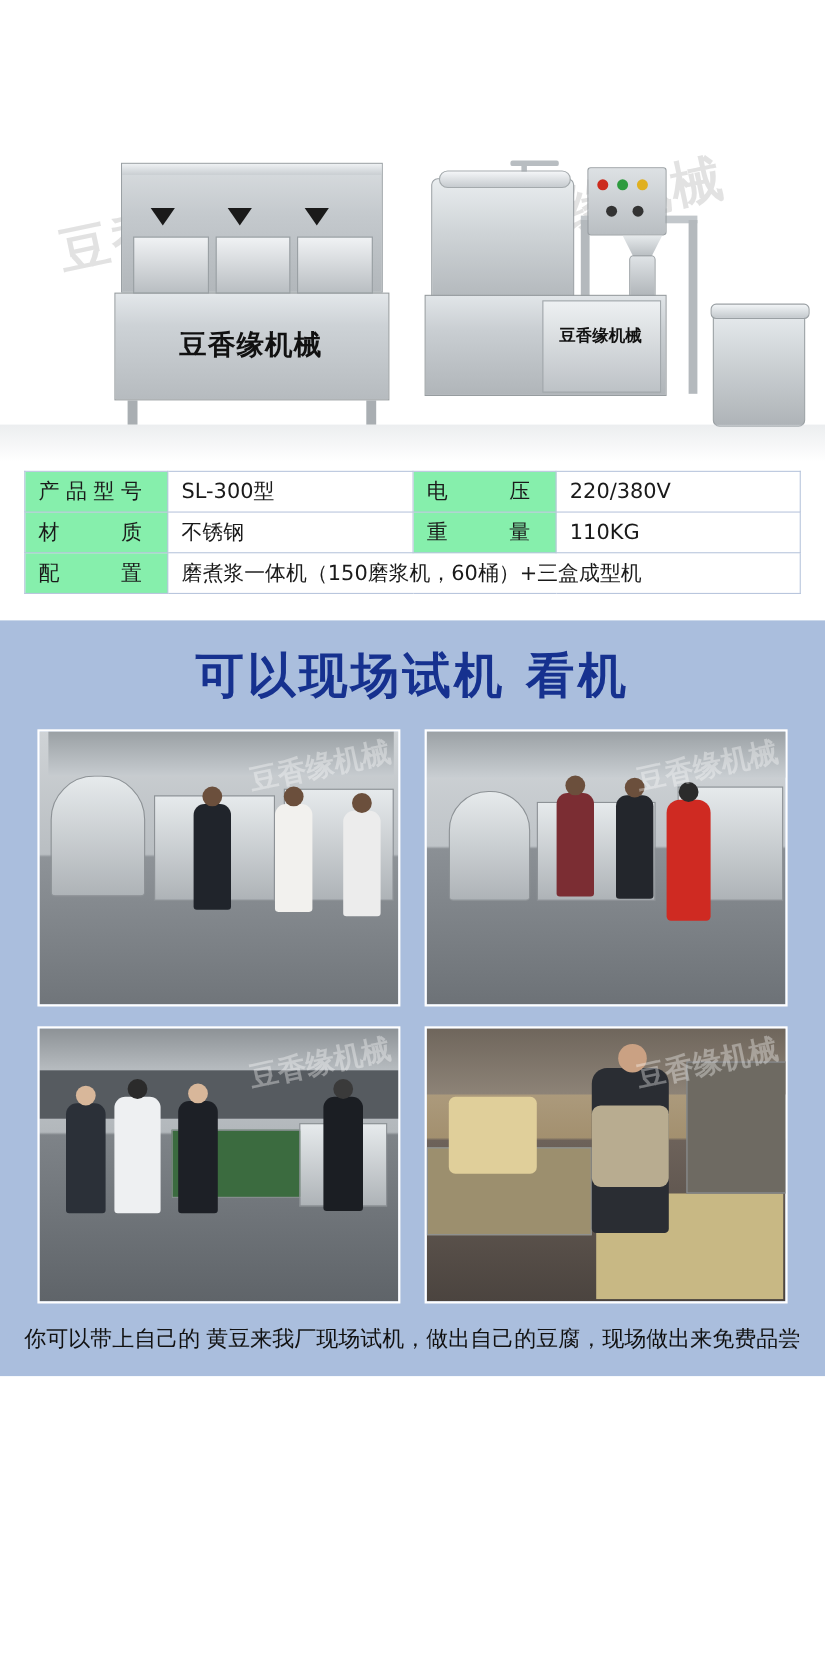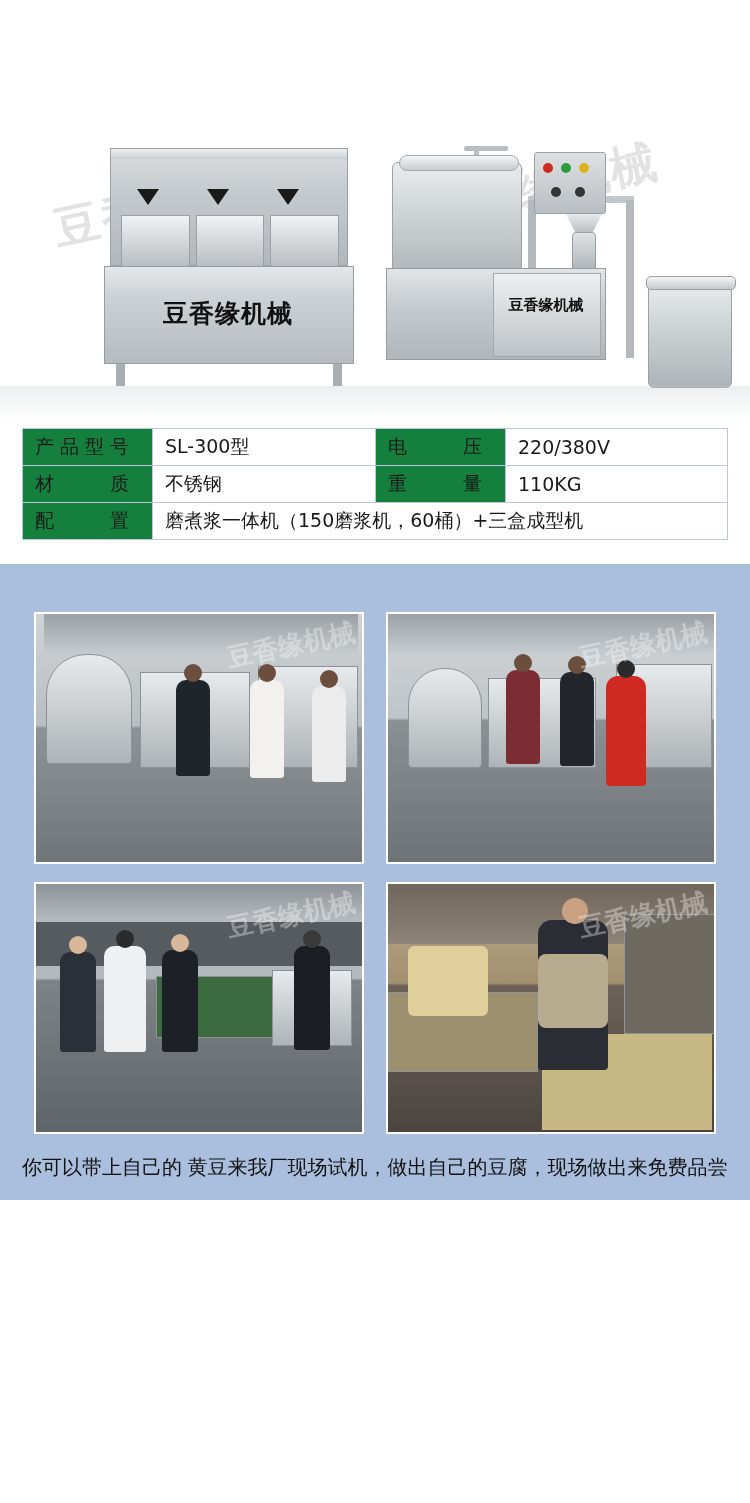--- a/index.html
+++ b/index.html
@@ -207,21 +207,21 @@
   table.spec td {
     border: 1px solid #b9c6dd;
     height: 37px;
     font-size: 19px;
     color: #1a1a1a;
     padding: 0 12px;
     font-family: "DejaVu Sans", sans-serif;
   }
   td.k {
     width: 130px;
-    background: #15803d;
+    background: #86efac;
     letter-spacing: 6px;
     text-align: left;
     color: #000;
   }
   td.k.nospace { letter-spacing: 0; }
   td.v { background: #ffffff; }
   td.v.first { width: 223px; }
 
   
   .blue {
@@ -362,20 +362,21 @@
       </tr>
       <tr>
         <td class="k">配　　置</td>
         <td class="v" colspan="3">磨煮浆一体机（150磨浆机，60桶）+三盒成型机</td>
       </tr>
     </tbody>
   </table>
 </div>
 
 <div class="blue">
+  <div class="blue-title">可以现场试机 看机</div>
 
   <div class="grid">
 
     <div class="photo p1">
       <div class="shape mach" style="left:10px; top:40px; width:86px; height:110px; border-radius:40px 40px 4px 4px;"></div>
       <div class="shape mach" style="left:104px; top:58px; width:110px; height:96px;"></div>
       <div class="shape mach" style="left:222px; top:52px; width:100px; height:102px;"></div>
       <div class="shape" style="left:8px; top:0; width:314px; height:40px; background:linear-gradient(180deg,#9aa0a4,#c6cbcf);"></div>
       <div class="shape person" style="left:140px; top:66px; width:34px; height:96px; background:#20242b;">
         <div class="head" style="left:8px; top:-16px; width:18px; height:18px;"></div>

